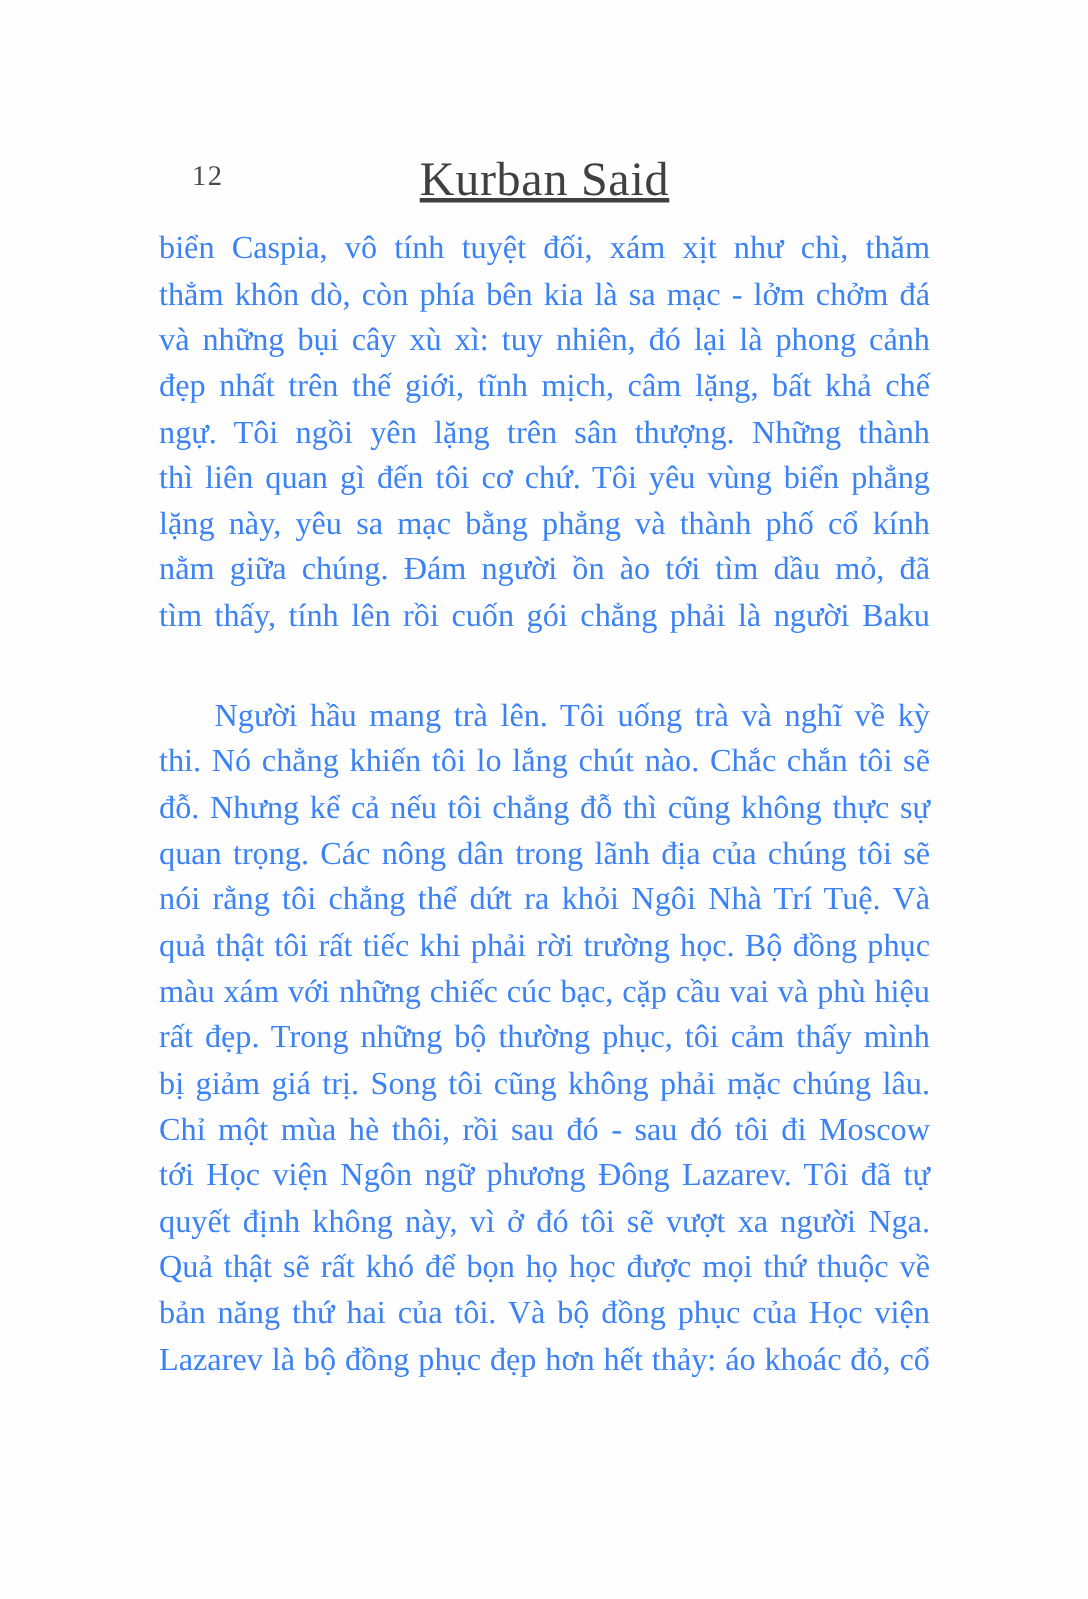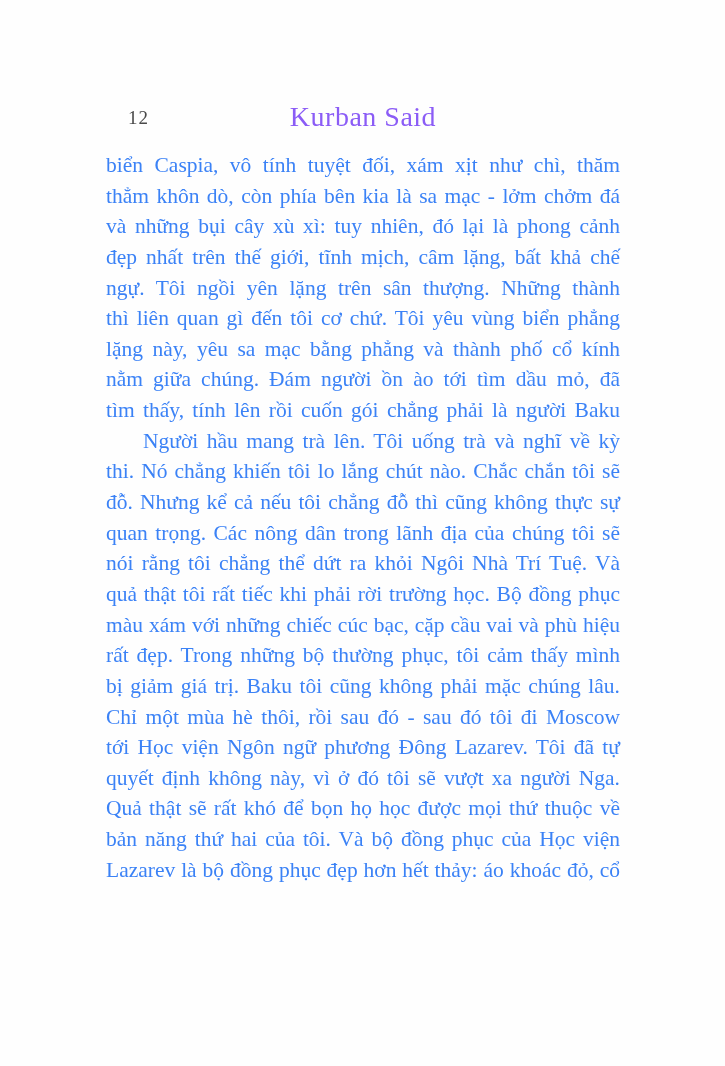--- a/index.html
+++ b/index.html
@@ -31,24 +31,25 @@
     letter-spacing: 1px;
     color: #4a4a4a;
     margin-left: 20px;
   }
   .running-title {
     position: absolute;
     left: 0;
     right: 0;
     top: 0;
     text-align: center;
-    font-size: 28px;
+    font-size: 32px;
     letter-spacing: 0.5px;
     font-weight: 400;
-    color: #8b5cf6;
+    color: #404040;
+    text-decoration: underline;
   }
   .body-text {
     position: absolute;
     top: 150px;
     left: 106px;
     width: 514px;
     font-size: 21.5px;
     line-height: 30.65px;
     color: #3b82f6;
   }
@@ -56,20 +57,21 @@
     height: 30.65px;
     text-align: justify;
     text-align-last: justify;
     white-space: normal;
   }
   .line.para-end {
     text-align-last: left;
   }
   .line.para-indent {
     text-indent: 37px;
+    margin-top: 36px;
   }
 </style>
 </head>
 <body>
 
 <div class="page">
 
   <div class="running-header">
     <span class="page-number">12</span>
     <span class="running-title">Kurban Said</span>
@@ -86,21 +88,21 @@
     <div class="line">nằm giữa chúng. Đám người ồn ào tới tìm dầu mỏ, đã</div>
     <div class="line">tìm thấy, tính lên rồi cuốn gói chẳng phải là người Baku</div>
     <div class="line para-indent">Người hầu mang trà lên. Tôi uống trà và nghĩ về kỳ</div>
     <div class="line">thi. Nó chẳng khiến tôi lo lắng chút nào. Chắc chắn tôi sẽ</div>
     <div class="line">đỗ. Nhưng kể cả nếu tôi chẳng đỗ thì cũng không thực sự</div>
     <div class="line">quan trọng. Các nông dân trong lãnh địa của chúng tôi sẽ</div>
     <div class="line">nói rằng tôi chẳng thể dứt ra khỏi Ngôi Nhà Trí Tuệ. Và</div>
     <div class="line">quả thật tôi rất tiếc khi phải rời trường học. Bộ đồng phục</div>
     <div class="line">màu xám với những chiếc cúc bạc, cặp cầu vai và phù hiệu</div>
     <div class="line">rất đẹp. Trong những bộ thường phục, tôi cảm thấy mình</div>
-    <div class="line">bị giảm giá trị. Baku tôi cũng không phải mặc chúng lâu.</div>
+    <div class="line">bị giảm giá trị. Song tôi cũng không phải mặc chúng lâu.</div>
     <div class="line">Chỉ một mùa hè thôi, rồi sau đó - sau đó tôi đi Moscow</div>
     <div class="line">tới Học viện Ngôn ngữ phương Đông Lazarev. Tôi đã tự</div>
     <div class="line">quyết định không này, vì ở đó tôi sẽ vượt xa người Nga.</div>
     <div class="line">Quả thật sẽ rất khó để bọn họ học được mọi thứ thuộc về</div>
     <div class="line">bản năng thứ hai của tôi. Và bộ đồng phục của Học viện</div>
     <div class="line">Lazarev là bộ đồng phục đẹp hơn hết thảy: áo khoác đỏ, cổ</div>
   </div>
 
 </div>
 

